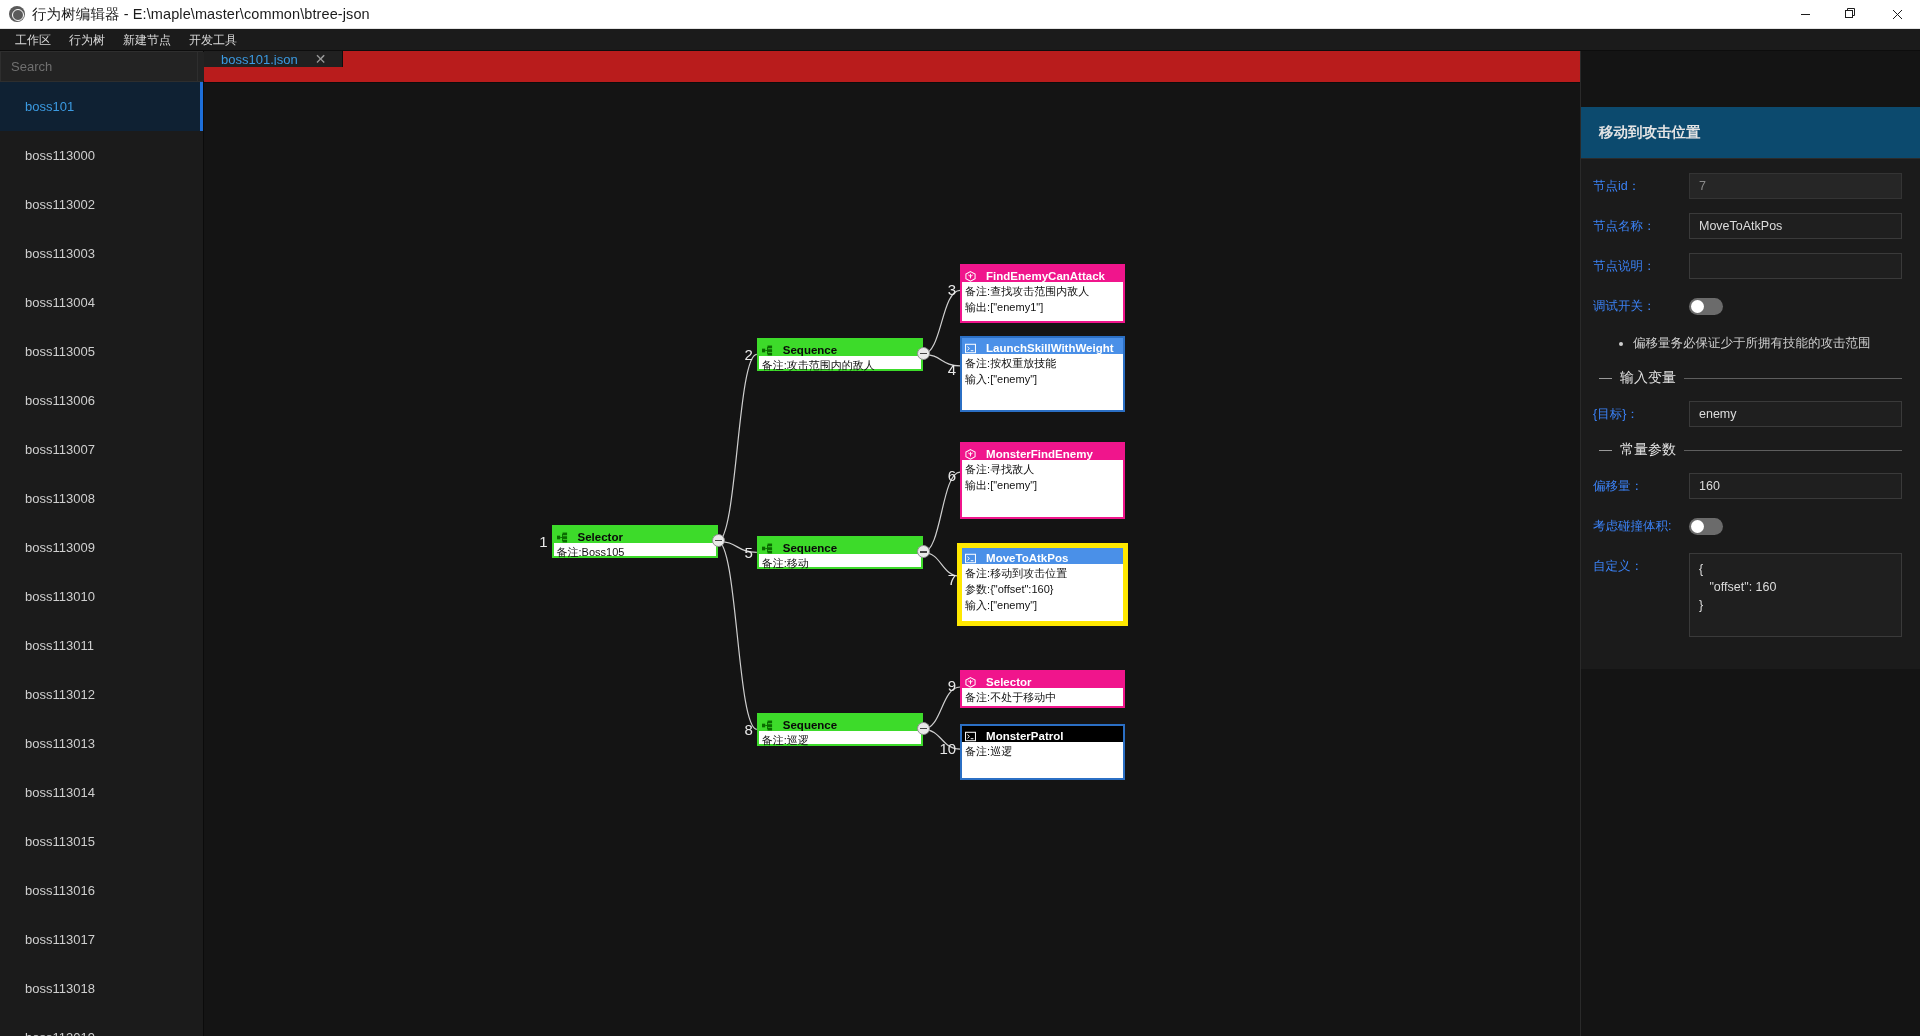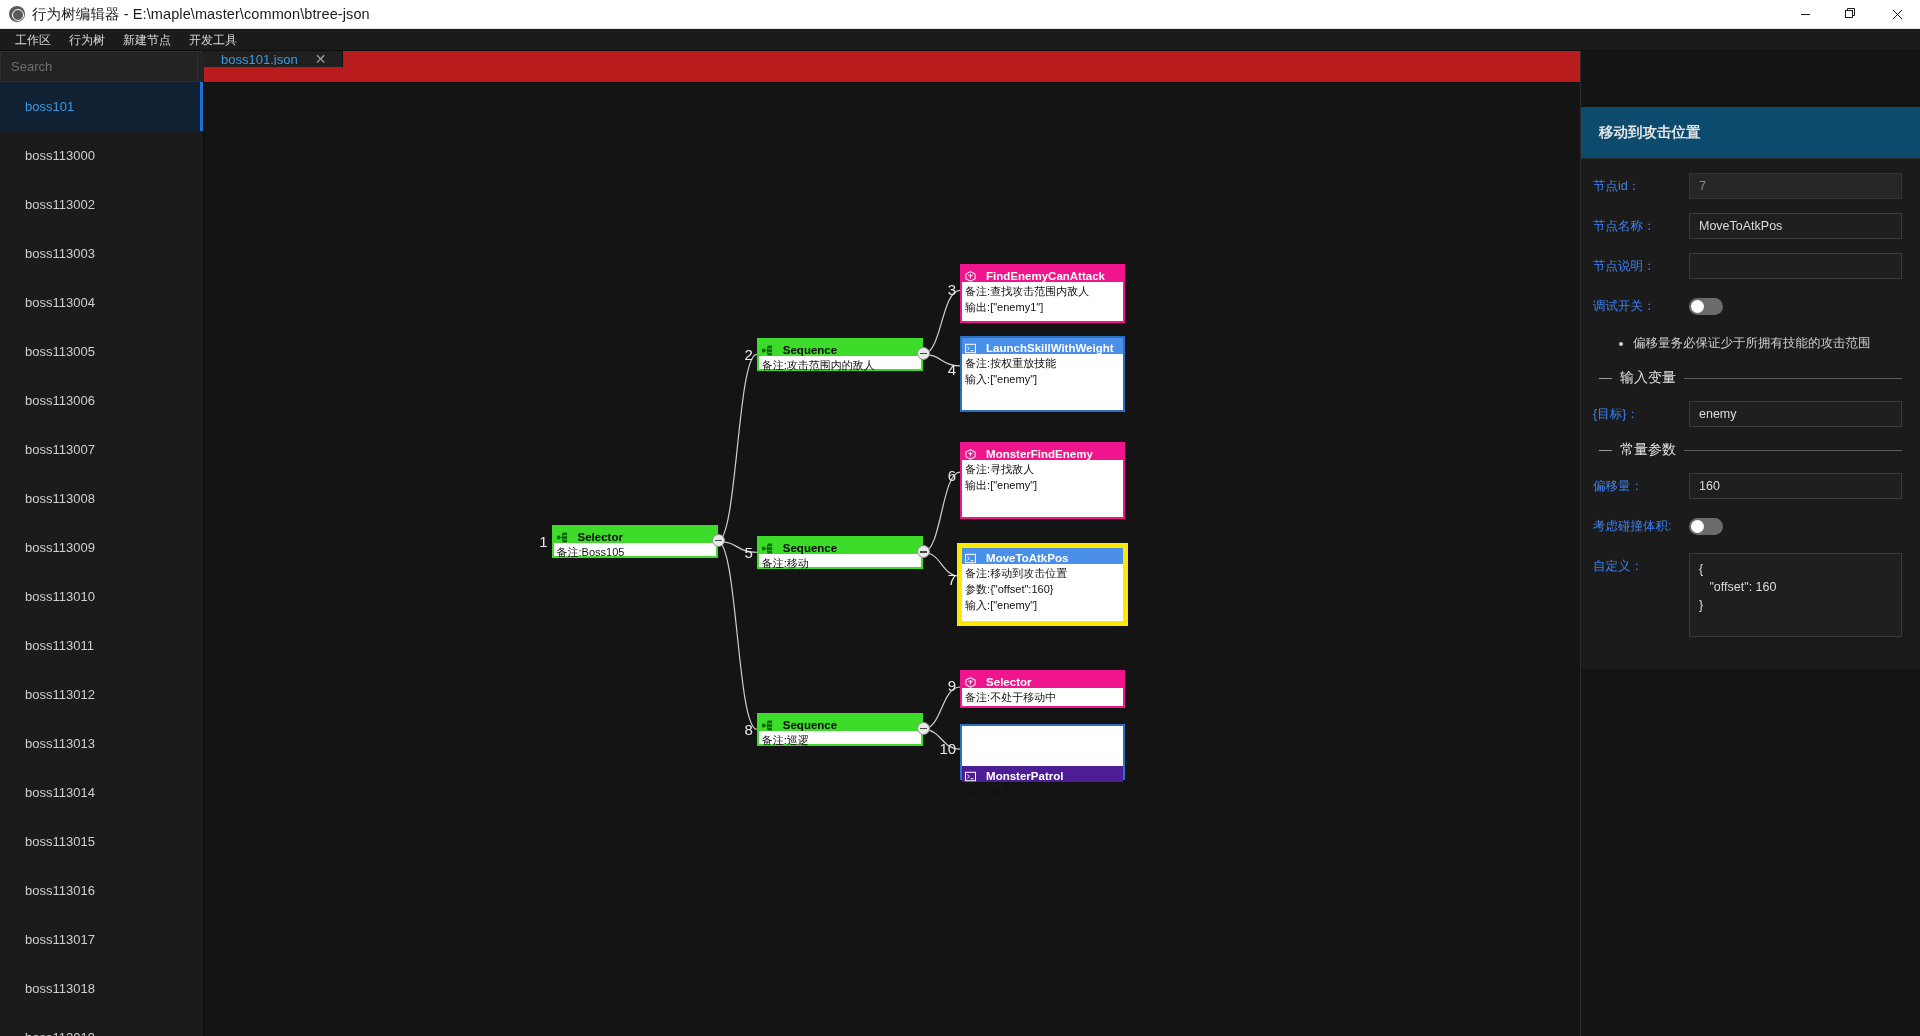--- a/index.html
+++ b/index.html
@@ -454,21 +454,21 @@
                   <path d="M6 3.1 V8.1 M3.6 4.4 L6 5.9 L8.4 4.4" fill="none" stroke="#ffffff" stroke-width="1"></path>
                 </svg>
                 <span>Selector</span>
               </div>
               <div class="nd-body">
                 <div class="nd-line">备注:不处于移动中</div>
               </div>
             </div>
             <div class="node-index" style="left: 53.2023%; top: 62.3563%; width: 20px;">9</div>
             <div class="bt-node" style="left: 54.9491%; top: 67.2322%; width: 12.0087%; height: 5.93849%; border: 2px solid rgb(43, 111, 196);">
-              <div class="nd-head" style="background: #4c1d95; color: rgb(255, 255, 255); margin-top: 40px;">
+              <div class="nd-head" style="background: #000000; color: rgb(255, 255, 255);">
                 <svg class="nd-icon" viewBox="0 0 12 12">
                   <rect x="0.6" y="1.4" width="10.8" height="9.2" fill="none" stroke="#ffffff" stroke-width="1.1"></rect>
                   <path d="M2.6 4 L4.8 6 L2.6 8 M6.2 8.4 H9.2" fill="none" stroke="#ffffff" stroke-width="1.05"></path>
                 </svg>
                 <span>MonsterPatrol</span>
               </div>
               <div class="nd-body">
                 <div class="nd-line">备注:巡逻</div>
               </div>
             </div>

